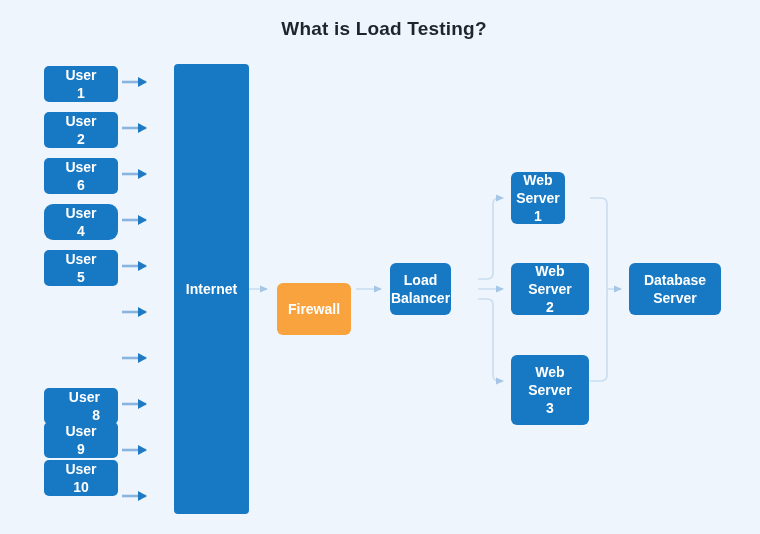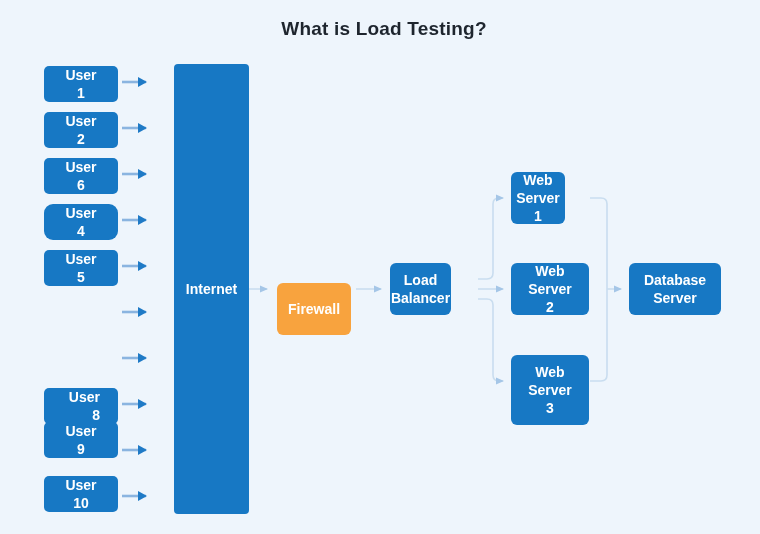--- a/index.html
+++ b/index.html
@@ -39,21 +39,21 @@
     text-align:center;
     color:var(--node-text);
     font-size:14px;font-weight:600;line-height:18px;
     border-radius:6px;
     background:var(--node-blue);
     box-sizing:border-box;padding:18px;
   }
   .node.orange{background:var(--node-orange);margin-top:20px;}
   .user-box{left:44px;width:74px;height:33px;border-radius:5px;}
   .u1{top:66px;}.u2{top:112px;}.u3{top:158px;}.u4{top:204px;border-radius:9px;}.u5{top:250px;}
-  .u6{top:296px;}.u7{top:342px;}.u8{top:388px;text-align:right;}.u9{top:422px;}.u10{top:476px;text-align:center;}
+  .u6{top:296px;}.u7{top:342px;}.u8{top:388px;text-align:right;}.u9{top:422px;}.u10{top:460px;text-align:center;}
   .internet{left:174px;top:64px;width:75px;height:450px;border-radius:4px;}
   .firewall{left:277px;top:263px;width:74px;height:52px;}
   .load-balancer{left:390px;top:263px;width:61px;height:52px;}
   .ws1{left:511px;top:172px;width:54px;height:52px;}
   .ws2{left:511px;top:263px;width:78px;height:52px;}
   .ws3{left:511px;top:355px;width:78px;height:70px;}
   .database{left:629px;top:263px;width:92px;height:52px;}
 </style>
 </head>
 <body>

